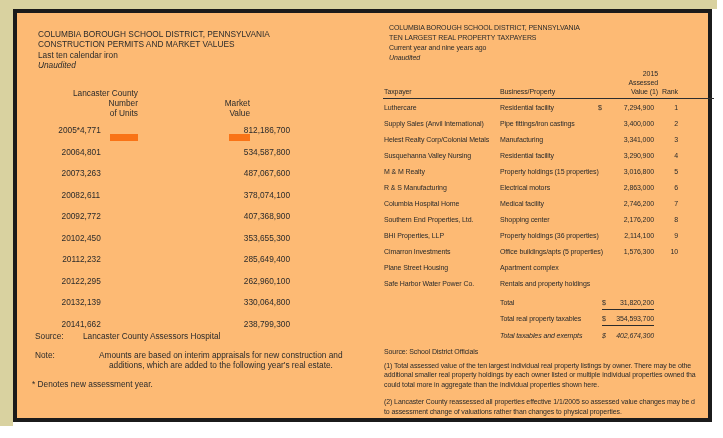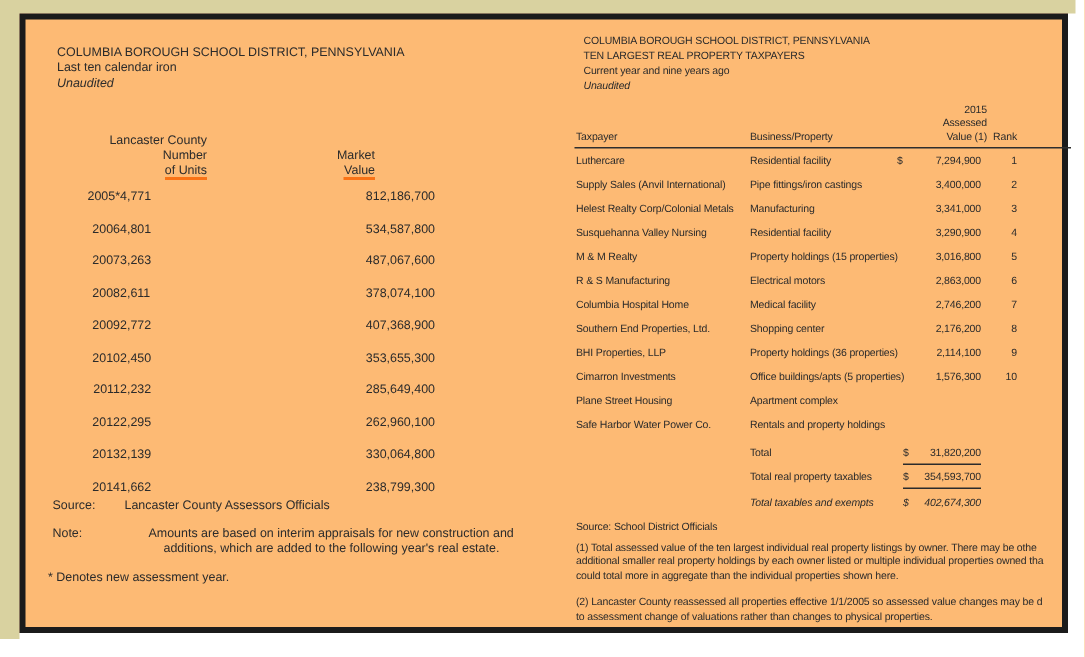--- a/index.html
+++ b/index.html
@@ -20,21 +20,21 @@
   .t{position:absolute;white-space:nowrap;}
   .it{font-style:italic;}
 
   
   .lp{font-size:8.3px;line-height:10.3px;}
   .lp-title{left:21px;top:16px;}
   .lt-head{left:0;top:75px;line-height:10px;}
   .lt-head .hrow{display:flex;}
   .lt-head .hc1{width:121px;text-align:right;}
   .lt-head .hc2{width:112px;text-align:right;}
-  .hu{border-bottom:2px solid #f97316;padding-bottom:0px;margin-left:36px;}
+  .hu{border-bottom:7px solid #f97316;padding-bottom:16px;margin-left:36px;}
   #left-rows{left:0;top:112px;}
   .lt-row{display:flex;height:21.55px;align-items:flex-start;font-size:8.3px;}
   .c-year{width:63px;text-align:right;}
   .c-units{width:58px;text-align:left;}
   .c-value{width:112px;text-align:right;margin-left:40px;}
   .src-row{left:18px;top:318px;display:flex;}
   .src-row .lbl{width:48px;}
   .note-row{left:18px;top:338px;display:flex;line-height:9.6px;gap:16px;}
   .note-row .lbl{width:48px;}
   .note-row .nl2{padding-left:10px;}
@@ -70,20 +70,21 @@
 
 <div class="tan-left"></div>
 <div class="tan-top"></div>
 
 <div class="frame">
   <div class="content">
 
     <div>
       <div class="t lp lp-title">
         <div>COLUMBIA BOROUGH SCHOOL DISTRICT, PENNSYLVANIA</div>
+        <div>CONSTRUCTION PERMITS AND MARKET VALUES</div>
         <div>Last ten calendar iron</div>
         <div class="it">Unaudited</div>
       </div>
 
       <div class="t lp lt-head">
         <div class="hrow">
             <span class="hc1">Lancaster County</span>
           </div>
         <div class="hrow">
           <span class="hc1">Number</span>
@@ -143,21 +144,21 @@
   </div>
           <div class="lt-row">
     <span class="c-year">2014</span>
     <span class="c-units">1,662</span>
     <span class="c-value">238,799,300</span>
   </div>
         </div>
 
       <div class="t lp src-row">
         <span class="lbl">Source:</span>
-        <span>Lancaster County Assessors Officials</span>
+        <span>Lancaster County Assessors Hospital</span>
       </div>
 
       <div class="t lp note-row">
         <span class="lbl">Note:</span>
         <span>
           <div>Amounts are based on interim appraisals for new construction and</div>
           <div class="nl2">additions, which are added to the following year's real estate.</div>
         </span>
       </div>
 

